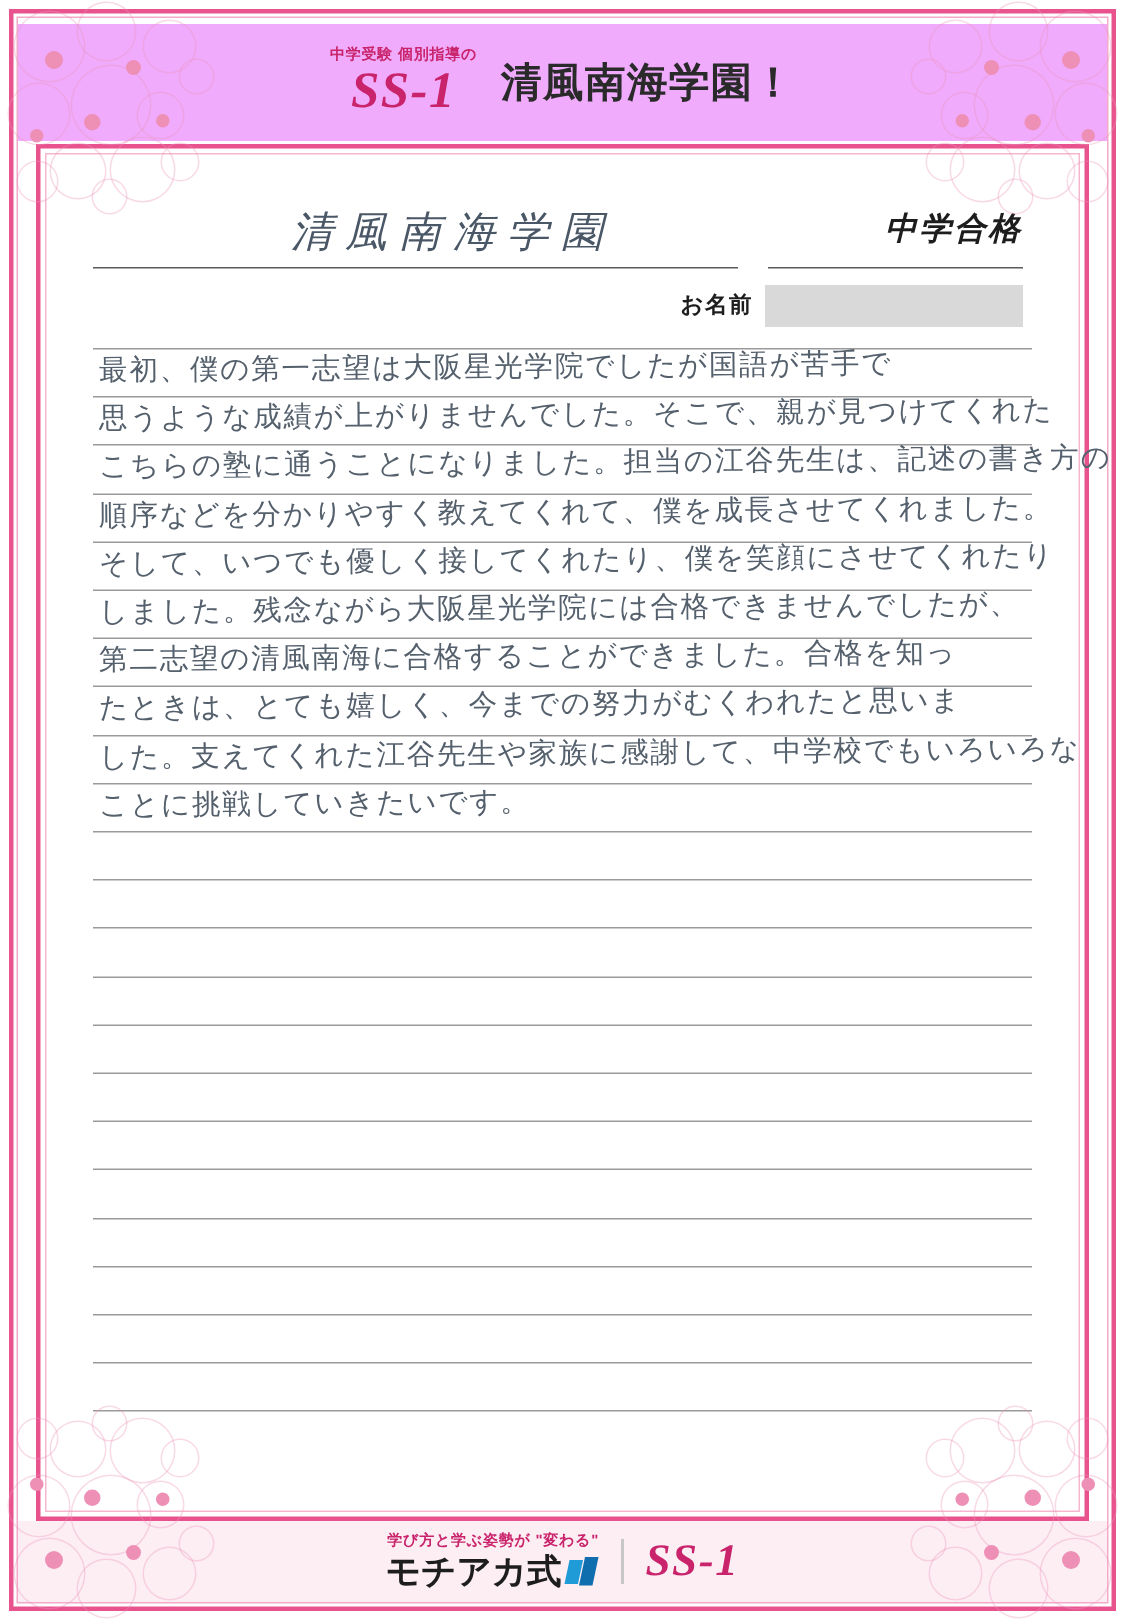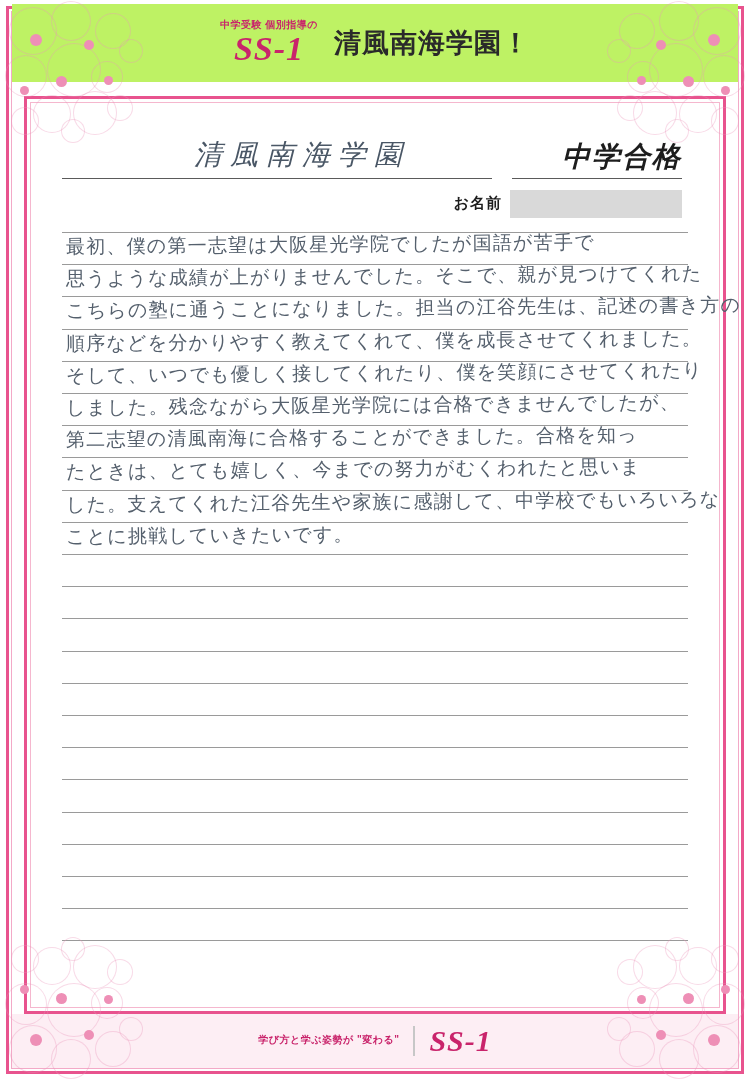--- a/index.html
+++ b/index.html
@@ -39,24 +39,24 @@
     width: 728px;
     height: 1058px;
     border: 1px solid #f3a9c7;
     box-sizing: border-box;
   }
 
   
   .header-band {
     position: absolute;
     left: 12px;
-    top: 4px;
+    top: 16px;
     width: 726px;
     height: 78px;
-    background: #bef264;
+    background: #f0abfc;
     box-sizing: border-box;
   }
   .header-title-wrap {
     position: absolute;
     left: 0;
     top: 0;
     width: 726px;
     height: 78px;
     display: flex;
     align-items: center;
@@ -140,21 +140,21 @@
     left: 0;
     top: 48px;
     width: 430px;
     height: 1px;
     background: #5a5a5a;
   }
   .school-badge {
     position: absolute;
     right: 0;
     top: 8px;
-    font-size: 28px;
+    font-size: 21px;
     font-weight: bold;
     color: #1d1d1d;
     letter-spacing: 2px;
   }
   .badge-underline {
     position: absolute;
     right: 0;
     top: 48px;
     width: 170px;
     height: 1px;
@@ -382,20 +382,27 @@
       <div class="hand" style="top: 427px;">第二志望の清風南海に合格することができました。合格を知っ</div>
       <div class="hand" style="top: 459px;">たときは、とても嬉しく、今までの努力がむくわれたと思いま</div>
       <div class="hand" style="top: 492px;">した。支えてくれた江谷先生や家族に感謝して、中学校でもいろいろな</div>
       <div class="hand" style="top: 524px;">ことに挑戦していきたいです。</div>
     </div>
 
   <div class="footer-band">
     <div class="footer-inner">
       <div class="footer-left">
         <div class="footer-kicker">学び方と学ぶ姿勢が "変わる"</div>
+        <div class="footer-logo-row">
+          <div class="footer-logo">モチアカ式</div>
+          <span class="logo-mark">
+            <span class="lm1"></span>
+              <span class="lm2"></span>
+          </span>
+        </div>
       </div>
       <div class="footer-divider"></div>
       <div class="footer-ss1">SS-1</div>
     </div>
   </div>
 
   <div class="corner c-tl" id="corner-tl">
       <div class="blossom" style="left: 10px; top: 8px; width: 46px; height: 46px; box-shadow: rgba(235, 150, 185, 0.35) 0px 0px 0px 1px;"></div>
       <div class="blossom" style="left: 52px; top: 2px; width: 38px; height: 38px; box-shadow: rgba(235, 150, 185, 0.35) 0px 0px 0px 1px;"></div>
       <div class="blossom" style="left: 6px; top: 56px; width: 40px; height: 40px; box-shadow: rgba(235, 150, 185, 0.35) 0px 0px 0px 1px;"></div>

